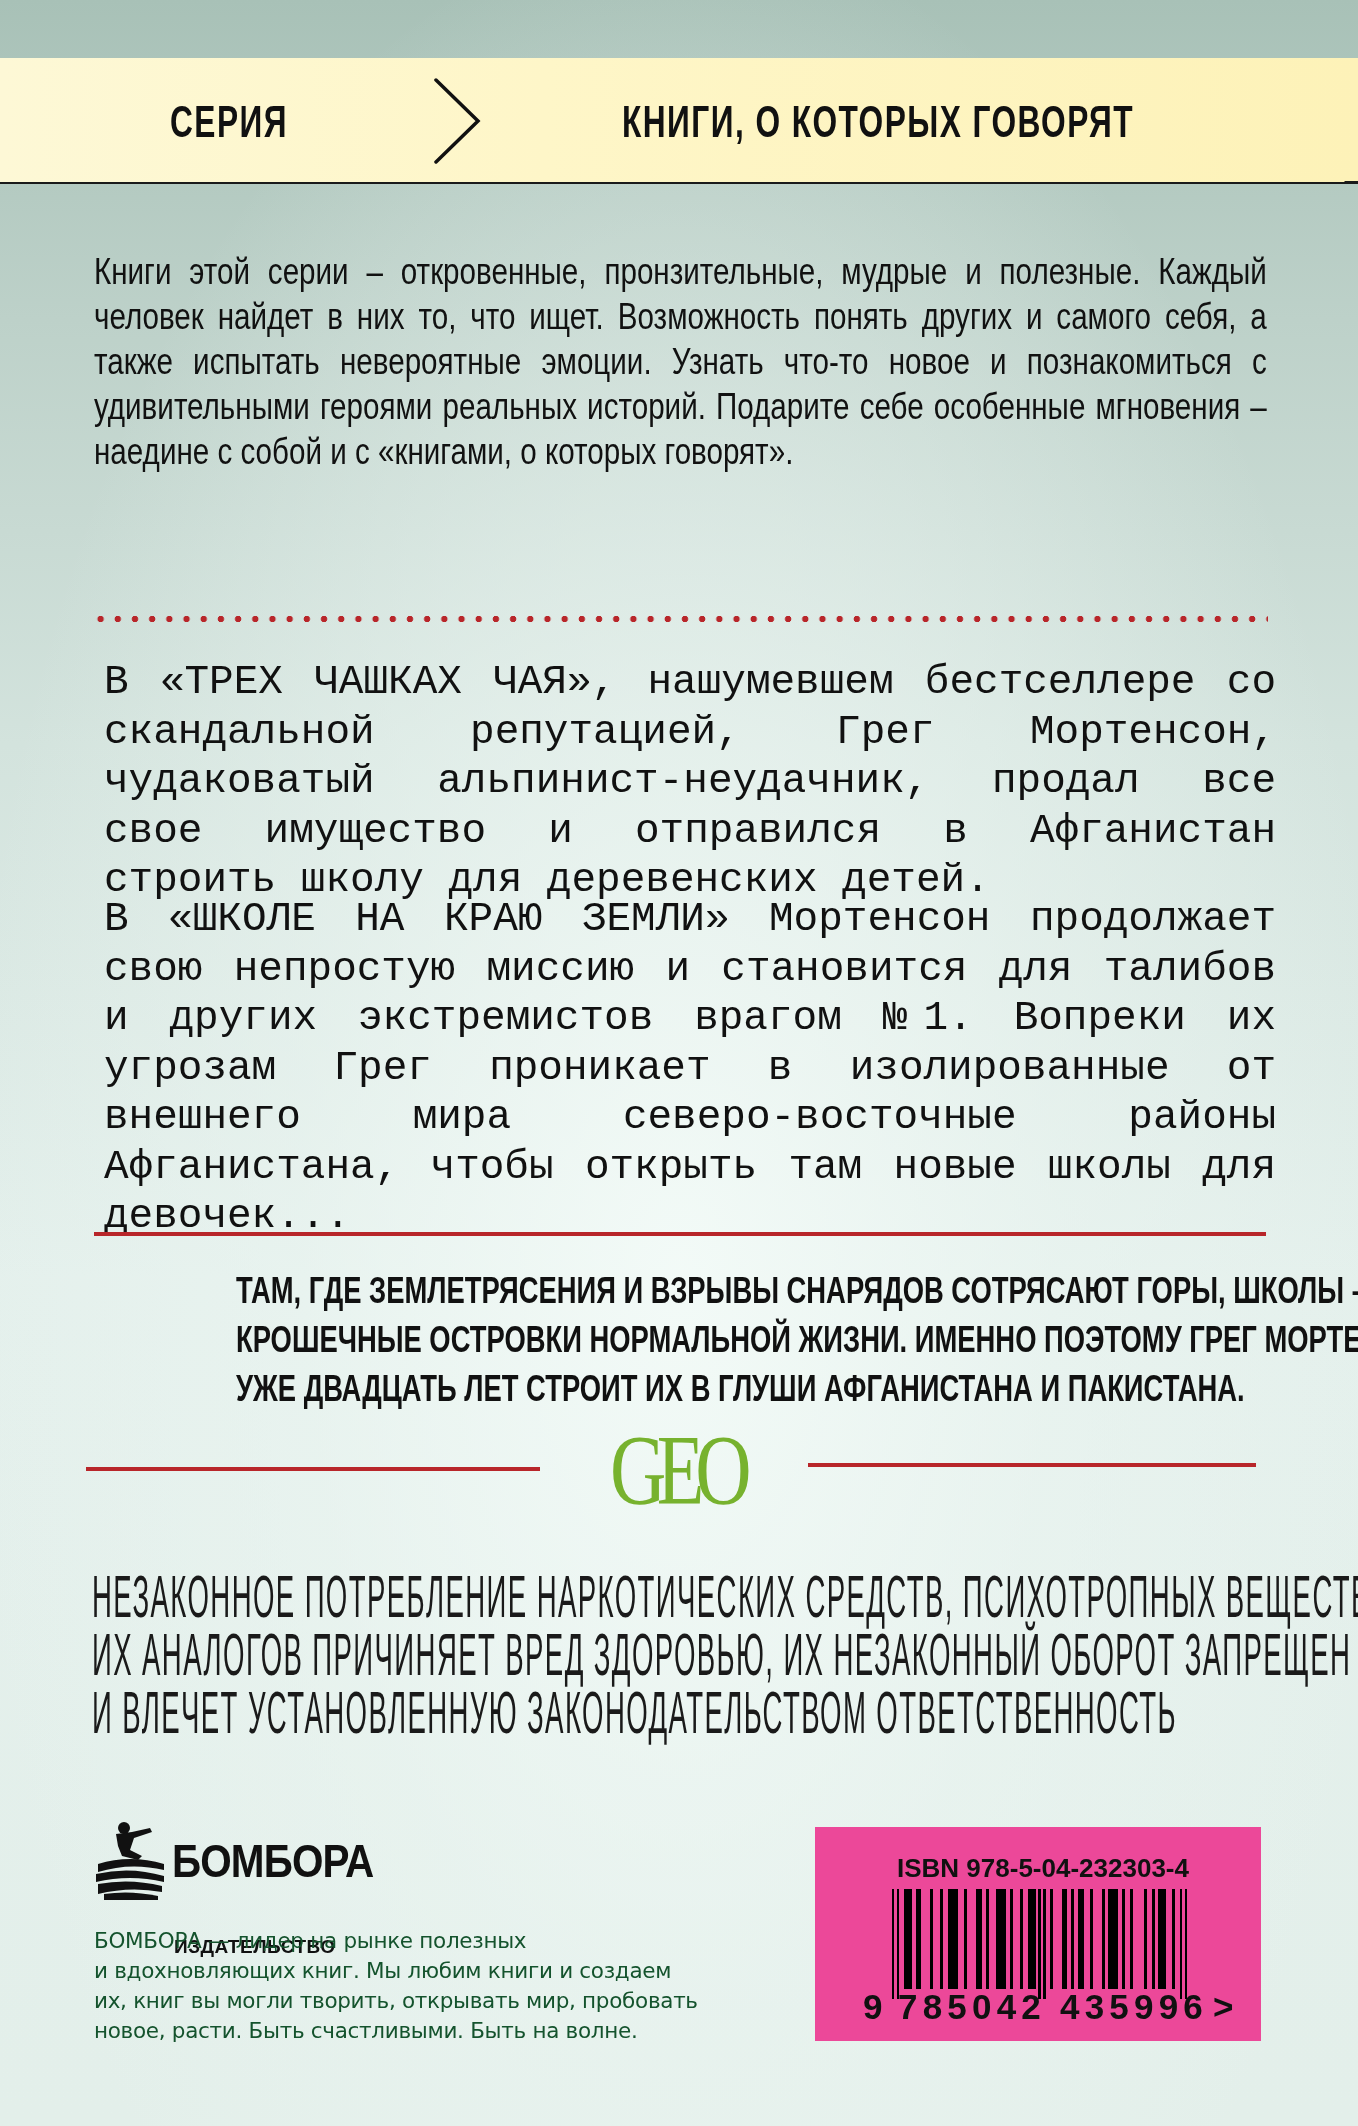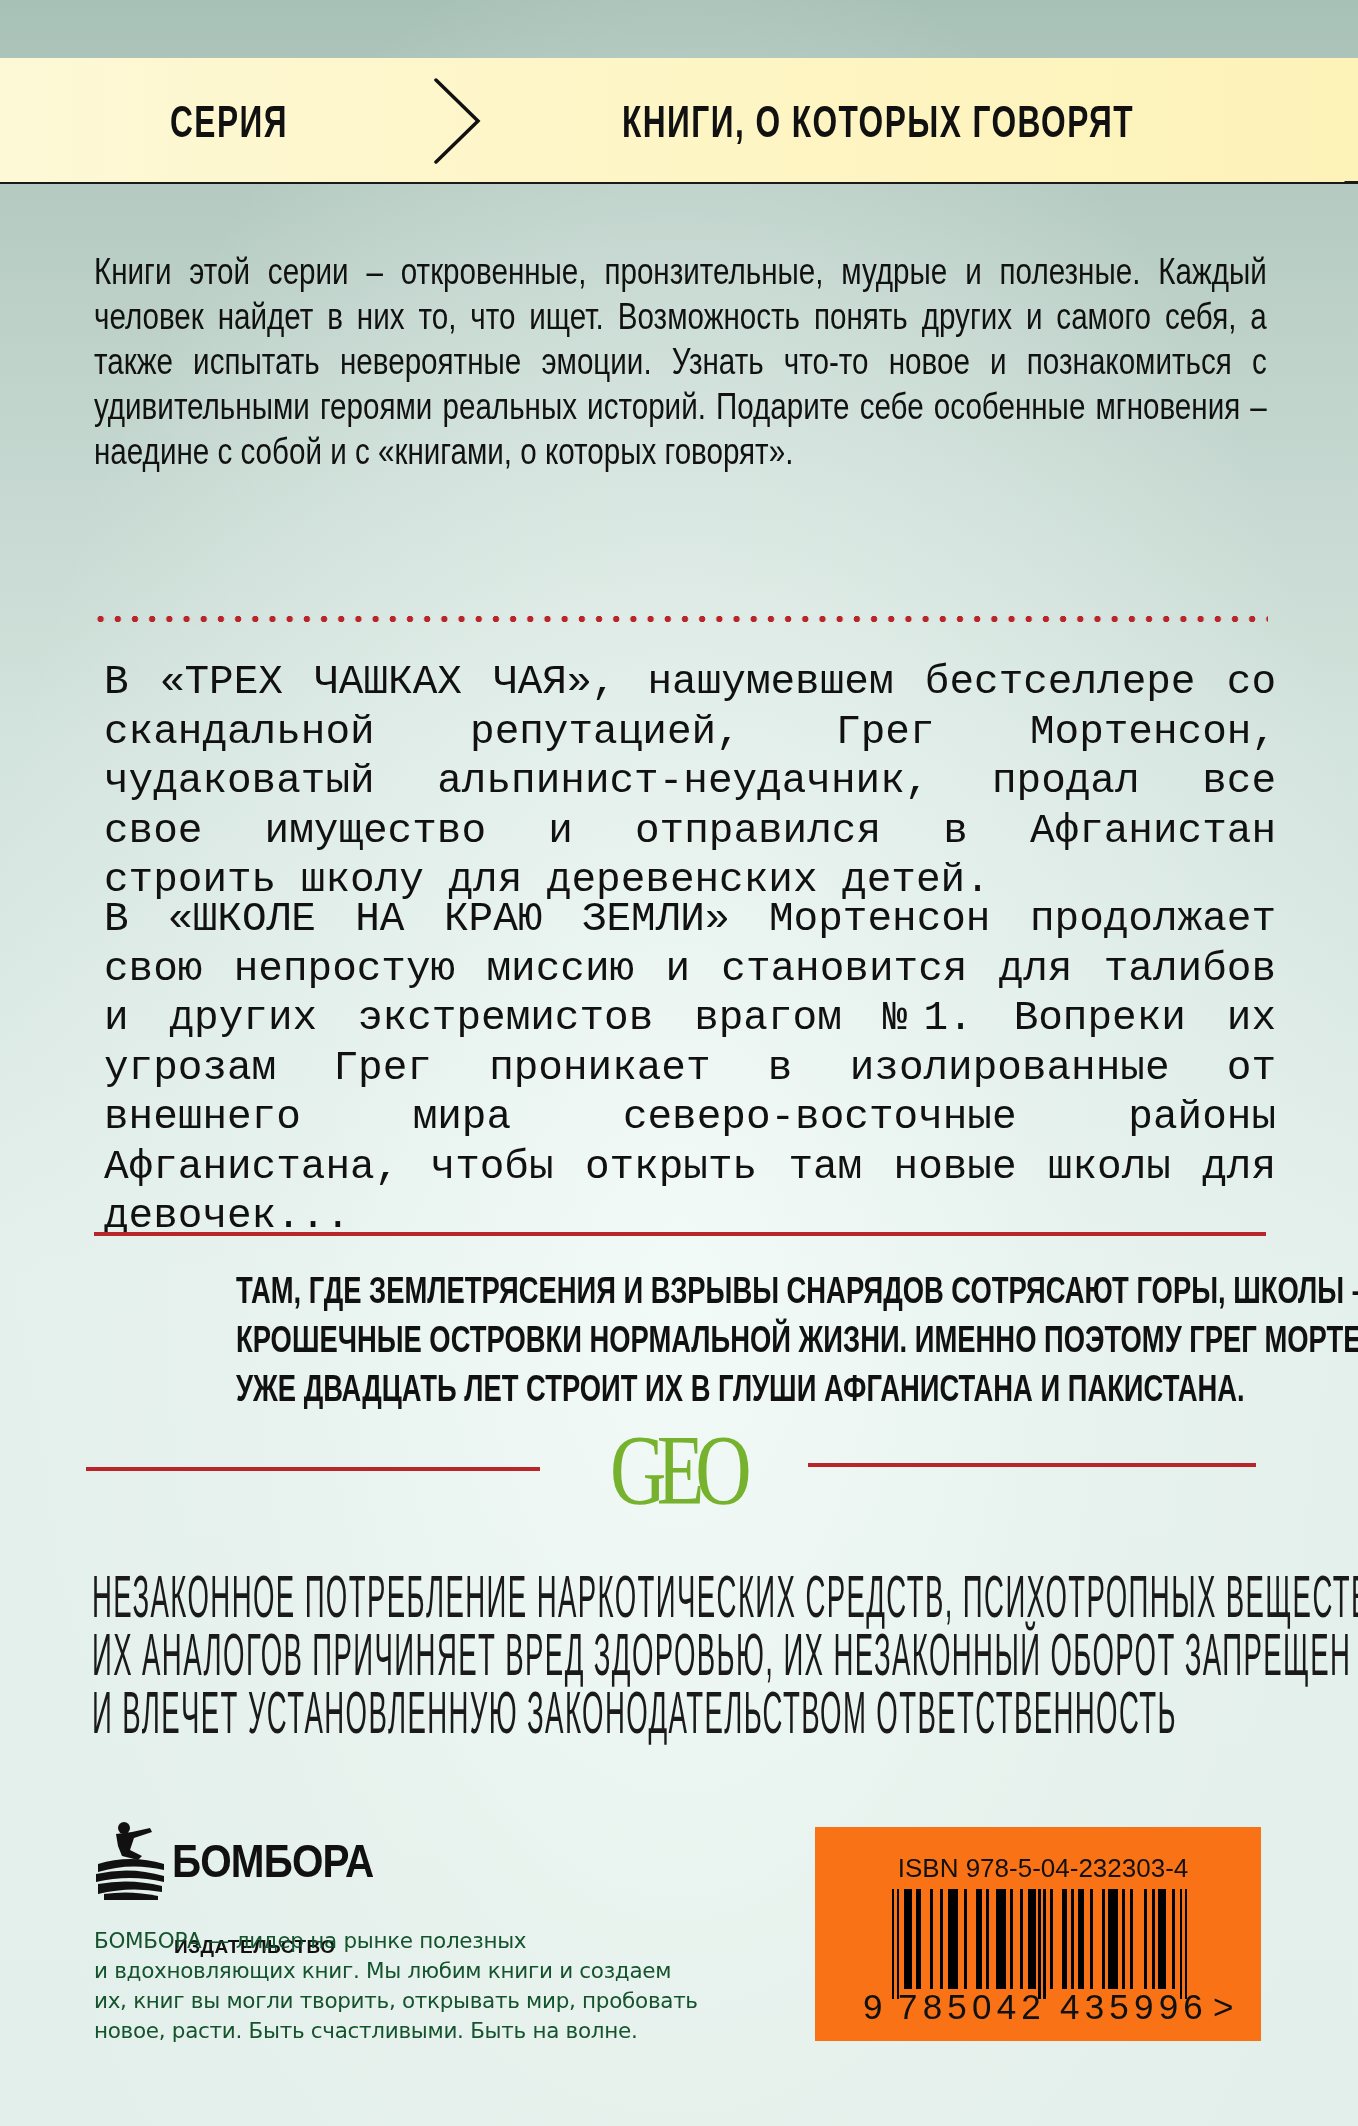--- a/index.html
+++ b/index.html
@@ -146,21 +146,22 @@
       font-family: "DejaVu Sans", sans-serif;
       font-size: 21.5px;
       line-height: 30px;
       color: #14532d;
       letter-spacing: -0.3px;
     }
 
     
     .barcode-box {
       left: 815px; top: 1827px; width: 446px; height: 214px;
-      background: #f97316;
+      background: #ec4899;
+      font-weight: bold;
     }
     .isbn {
       left: 0; top: 26px; width: 446px; text-align: center;
       font-family: "Liberation Sans", sans-serif;
       font-size: 26px;
       padding-left: 10px;
     }
     .bars { left: 77px; top: 62px; width: 300px; height: 110px; }
     .barcode-digits {
       left: 48px; top: 160px;

